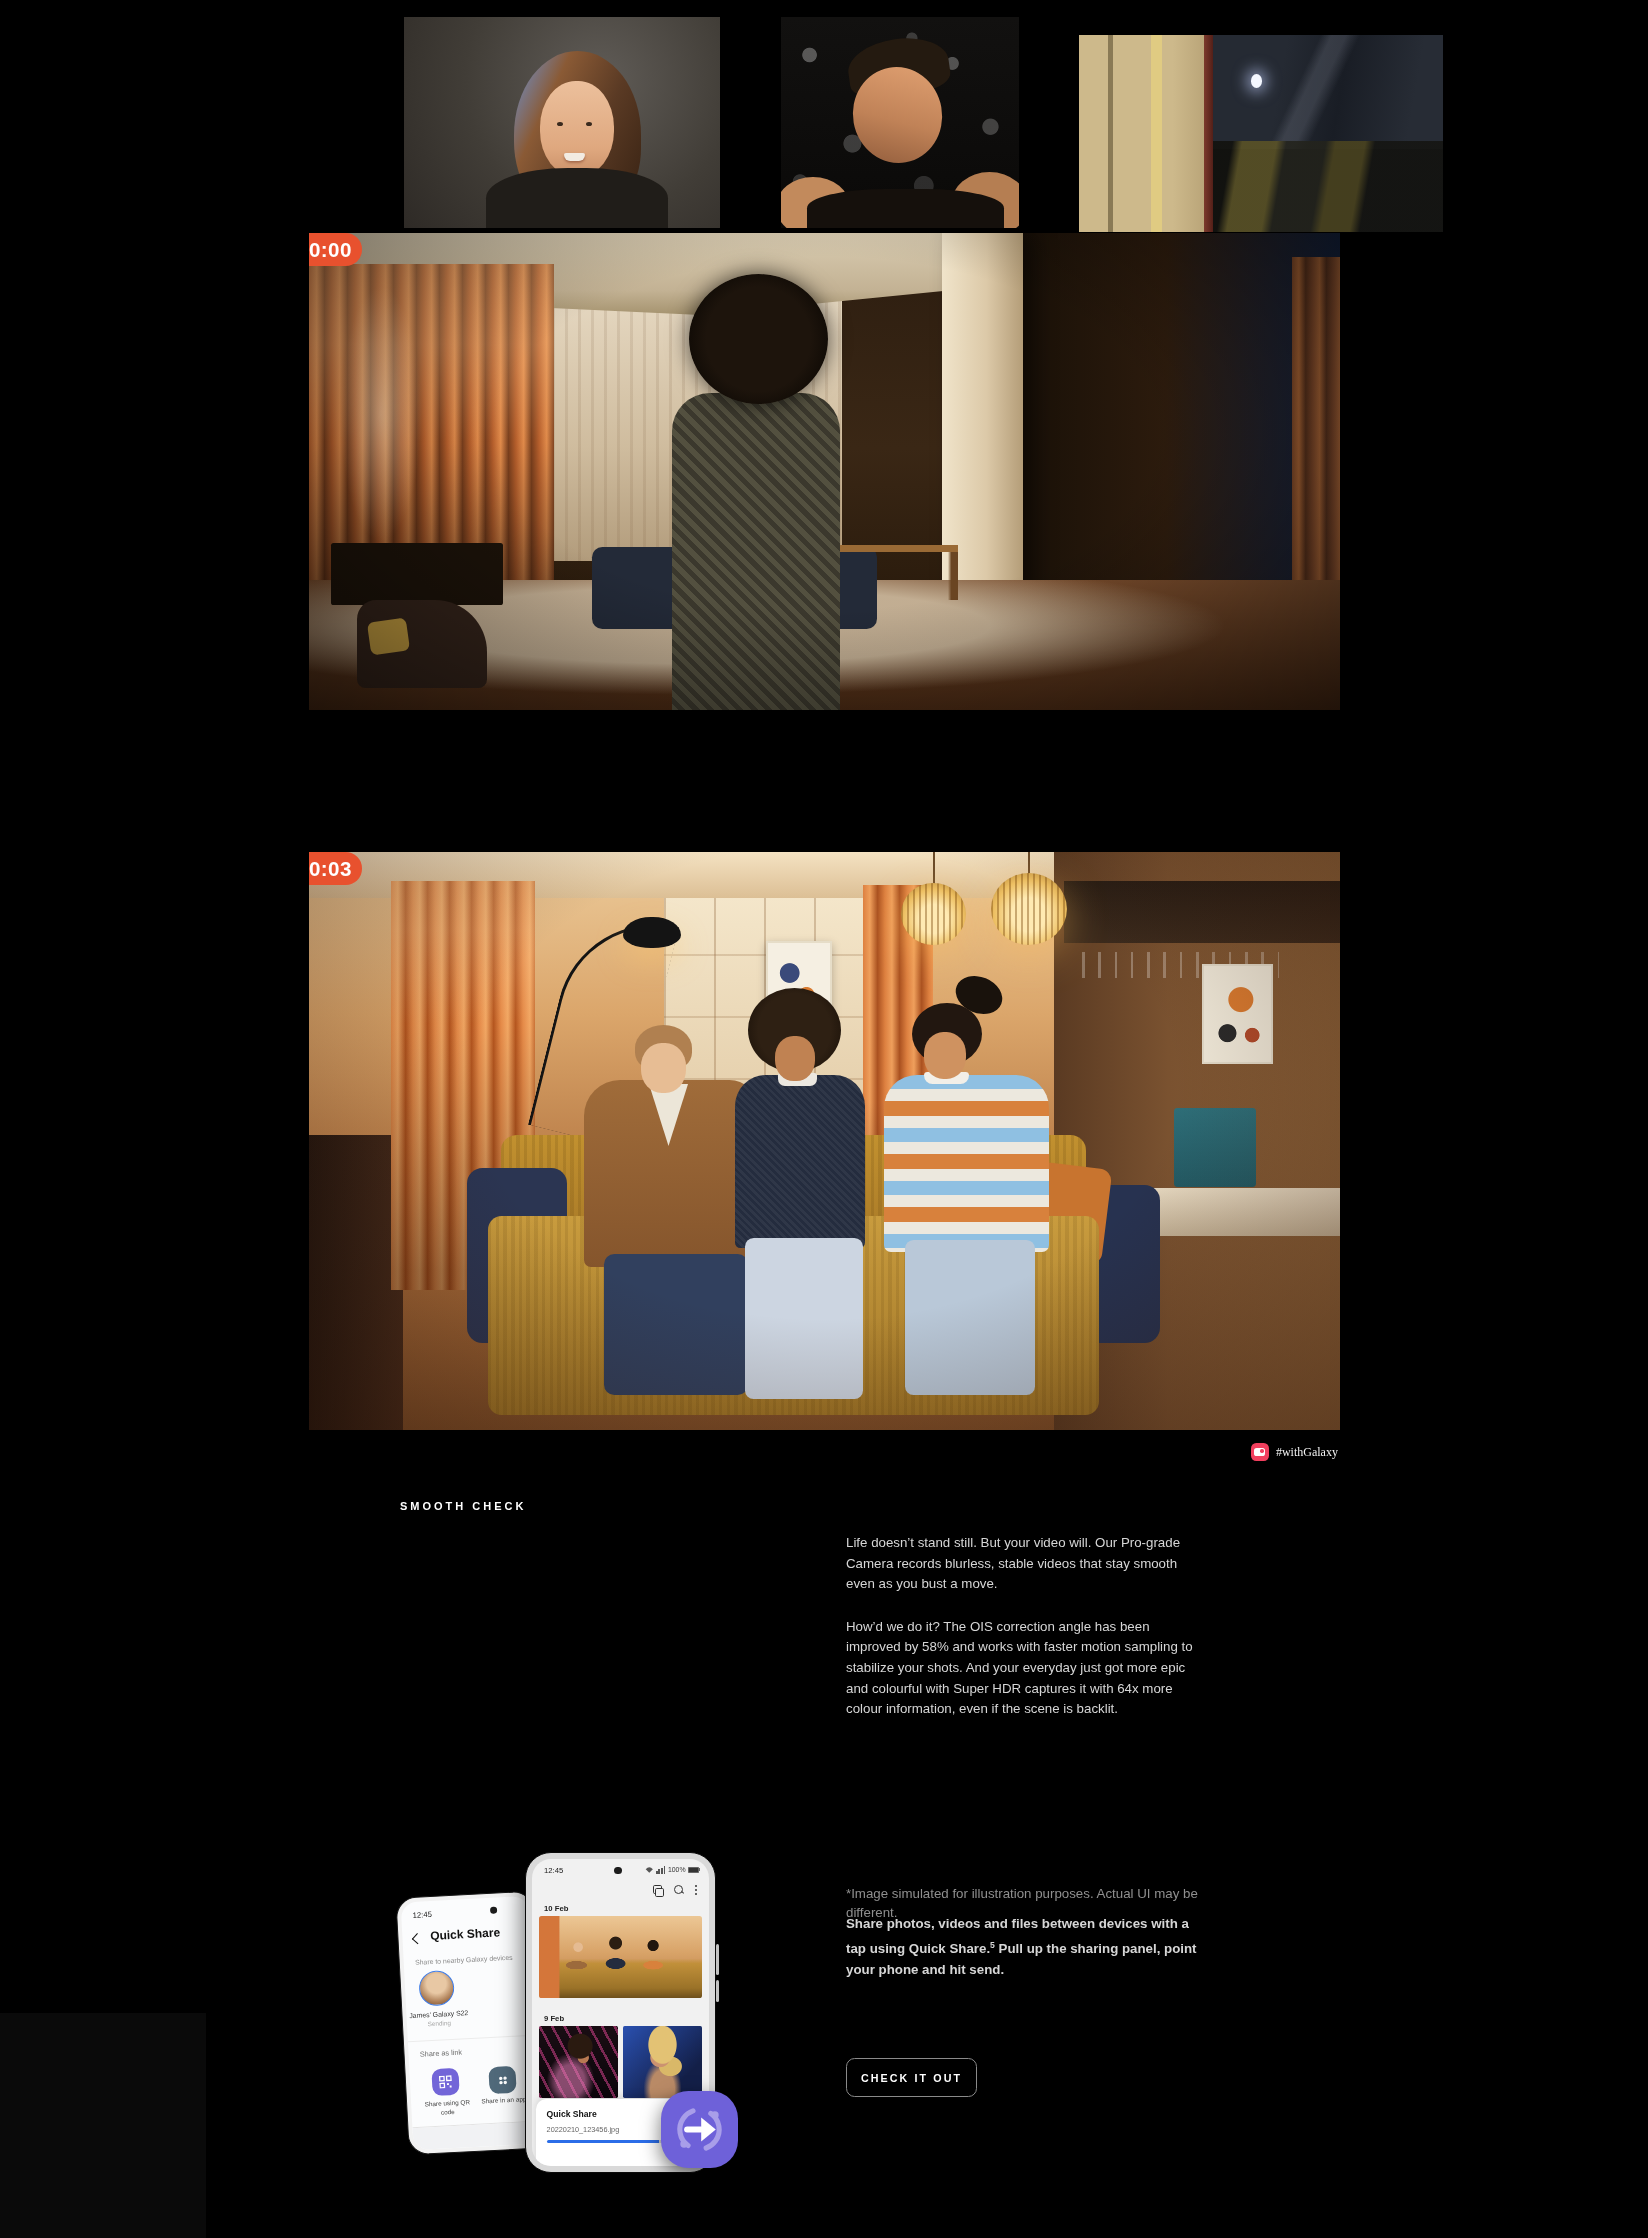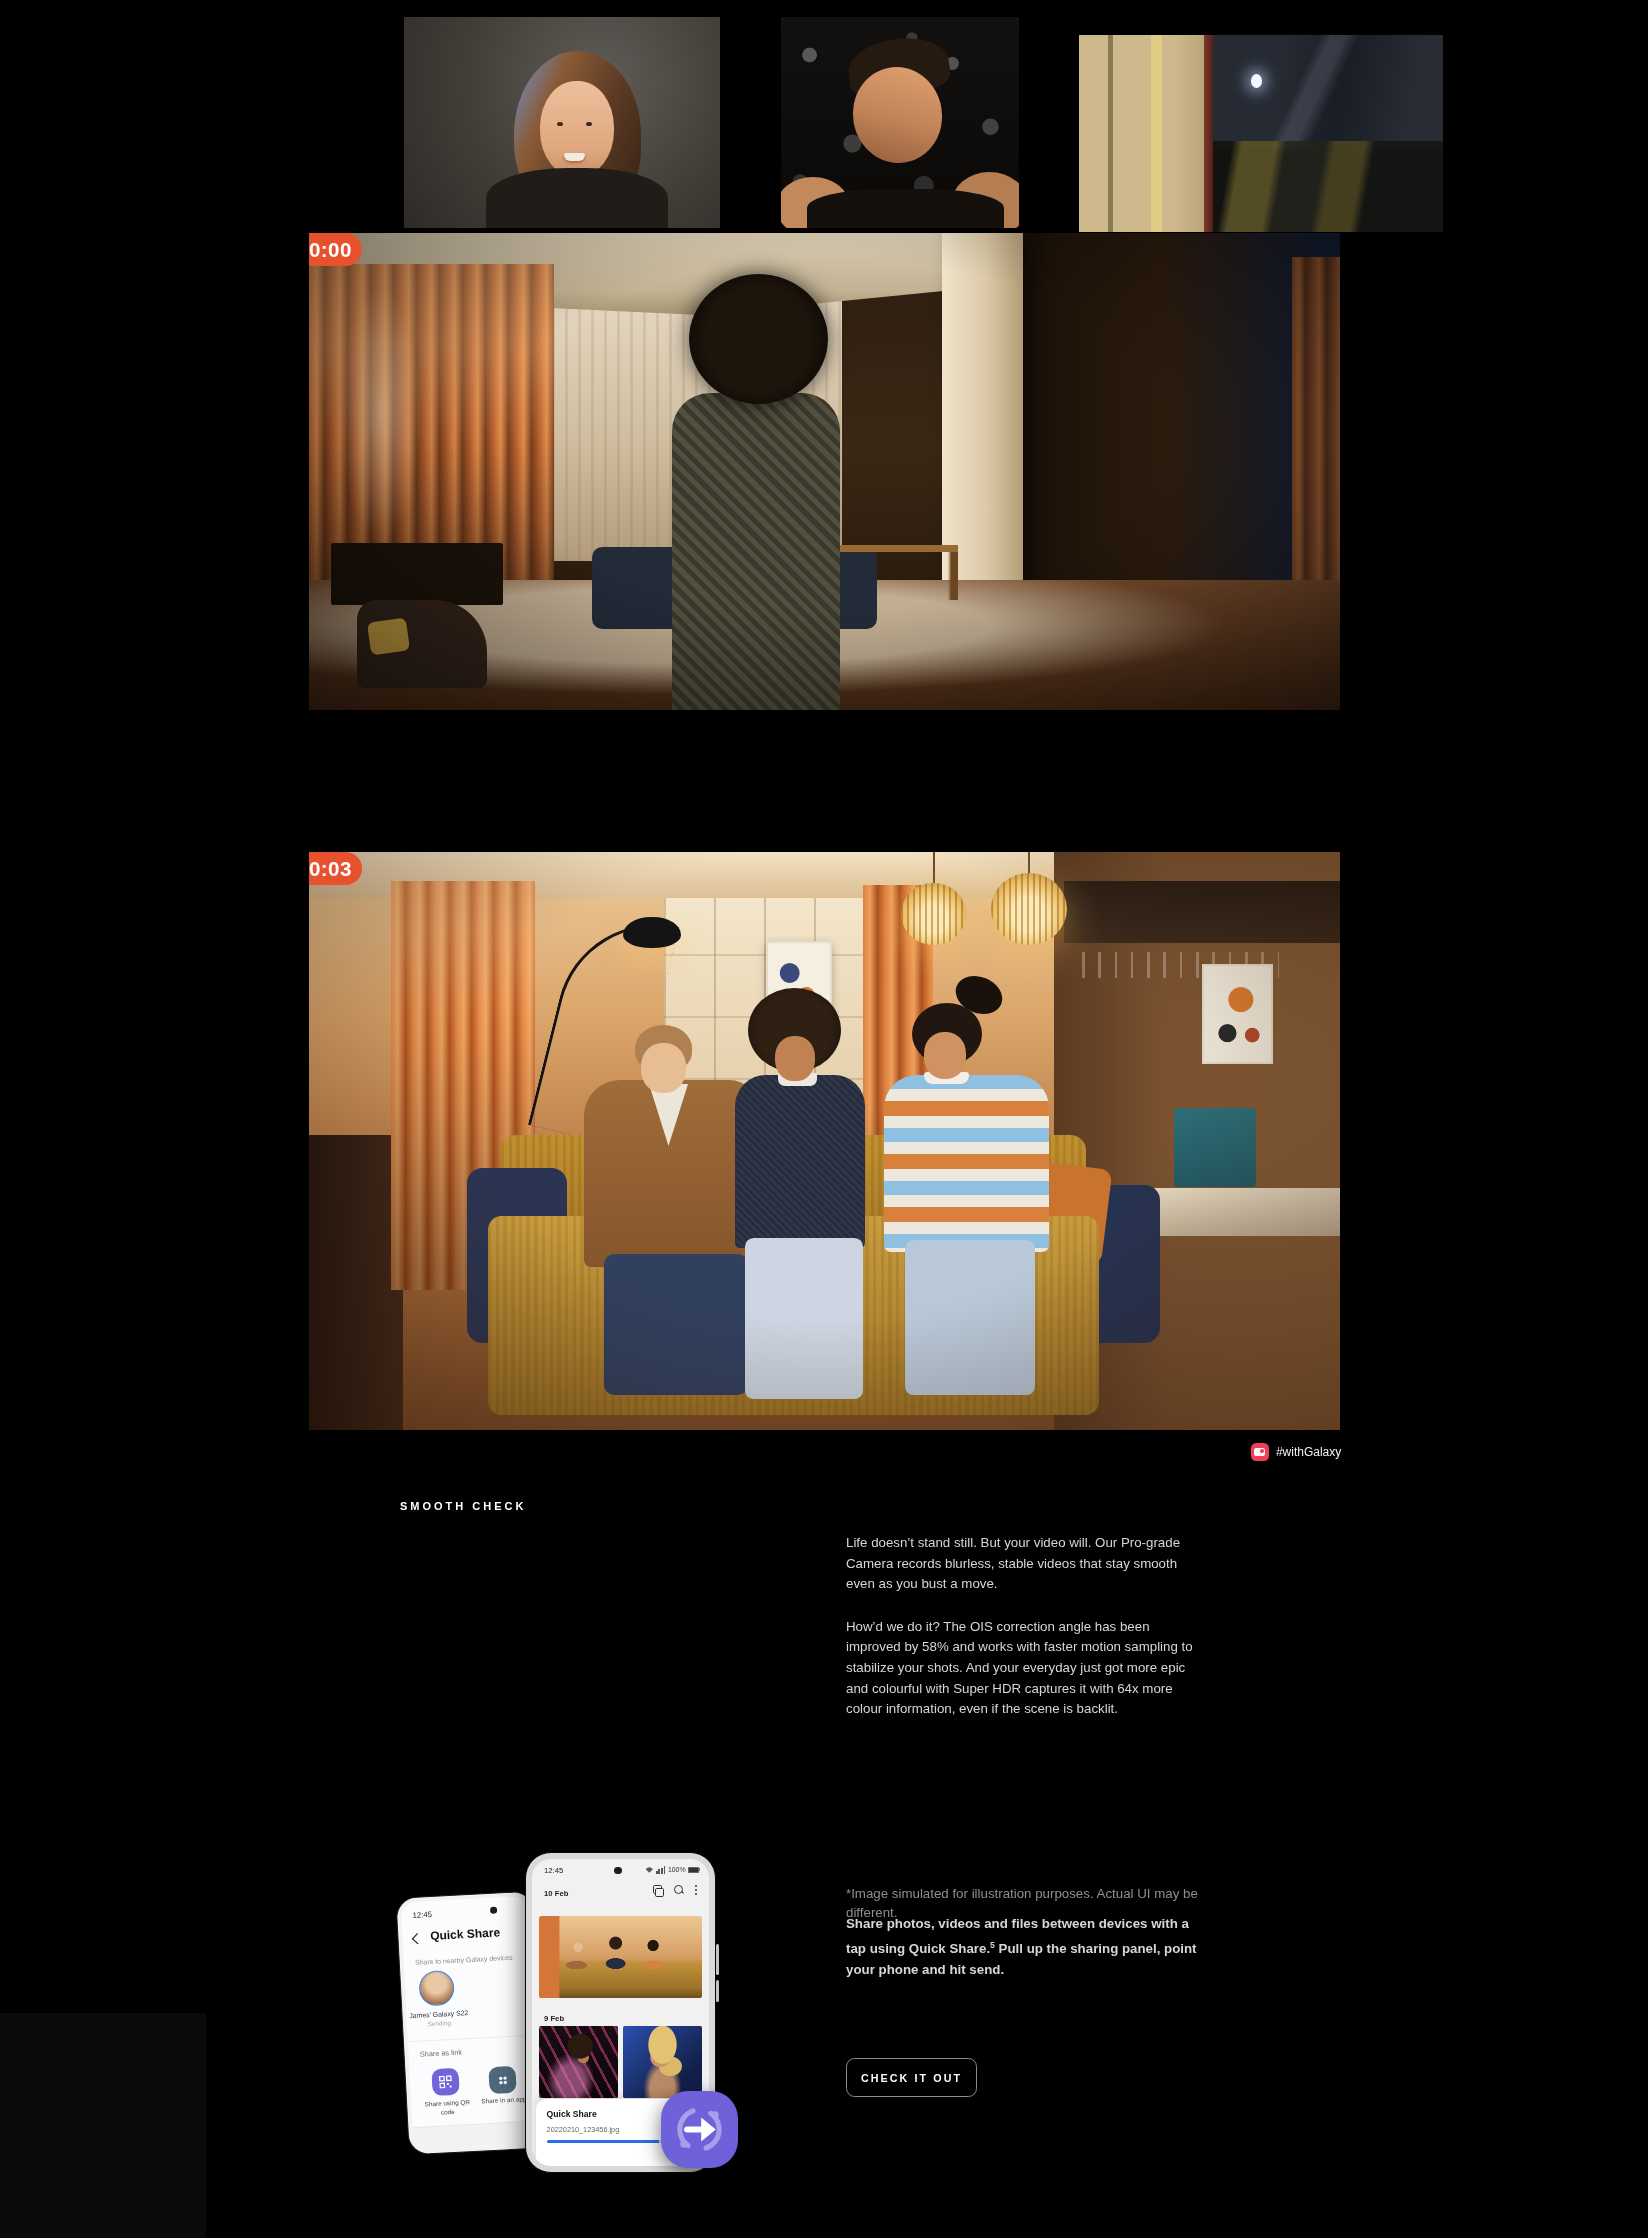--- a/index.html
+++ b/index.html
@@ -147,21 +147,21 @@
   .v2 .p3bun{position:absolute;left:646px;top:125px;width:48px;height:36px;border-radius:50%;background:#19120c;transform:rotate(22deg);}
   .v2 .p3hair{position:absolute;left:603px;top:151px;width:70px;height:62px;border-radius:50%;background:#221710;}
   .v2 .p3face{position:absolute;left:615px;top:180px;width:42px;height:47px;border-radius:46%;background:#cf9260;}
   .v2 .p3card{position:absolute;left:575px;top:223px;width:165px;height:177px;border-radius:33px 33px 6.9px 6.9px;
     background:repeating-linear-gradient(180deg,#8fc0e2 0 13.7px,#ece8de 13.7px 26px,#d8813c 26px 41px,#ece8de 41px 53px);}
   .v2 .p3collar{position:absolute;left:615px;top:220px;width:45px;height:12px;background:#f2efe8;border-radius:3.4px 3.4px 8.6px 8.6px;}
   .v2 .p3jeans{position:absolute;left:596px;top:388px;width:130px;height:155px;border-radius:8.6px;background:#b9c8d8;}
   .v2 .vig{position:absolute;inset:0;background:radial-gradient(ellipse at 50% 40%, transparent 48%, rgba(40,16,4,.42) 100%);}
 
   
-  .wg{left:1251px;top:1442px;height:20.6px;display:flex;align-items:center;gap:6.9px;cursor:pointer;}
+  .wg{left:1251px;top:1442px;height:20.6px;display:flex;align-items:center;gap:6.9px;cursor:pointer;font-family:Liberation Serif, serif;}
   .wg .cam{width:18px;height:18px;border-radius:5.2px;background:#f23f5e;position:relative;}
   .wg .cam .lensbox{position:absolute;left:3.4px;top:4.3px;width:11px;height:8.6px;border-radius:2.6px;background:#fff;}
   .wg .cam .lens{position:absolute;left:6px;top:1.7px;width:3.4px;height:3.4px;border-radius:50%;background:#f23f5e;}
   .wg .label{color:#f2f2f2;font-size:12px;}
 
   
   .eyebrow{left:400px;top:1500px;color:#fff;font-size:11px;font-weight:bold;letter-spacing:3px;}
   .heading{left:397px;top:1525px;color:#fff;font-size:40px;line-height:47px;font-weight:bold;letter-spacing:-0.9px;}
   .bodycol{left:846px;top:1533px;width:354px;color:#d6d6d6;font-size:13.3px;line-height:20.6px;}
   .bodycol p{margin:0 0 22px 0;}
@@ -212,21 +212,21 @@
   .batt:after{content:"";position:absolute;right:-2.6px;top:0.9px;width:1.7px;height:2.6px;background:#666;}
   .pr-actions{position:absolute;right:12px;top:26px;display:flex;align-items:center;gap:12px;}
   .ic-layers{width:9.4px;height:9.4px;position:relative;}
   .ic-layers:before,.ic-layers:after{content:"";position:absolute;width:6.9px;height:6.9px;border:1.2px solid #333;border-radius:1.7px;}
   .ic-layers:before{left:0;top:0;}
   .ic-layers:after{left:2.6px;top:2.6px;background:#f1f1f1;}
   .ic-search{width:6.9px;height:6.9px;border:1.3px solid #333;border-radius:50%;position:relative;}
   .ic-search:after{content:"";position:absolute;left:6px;top:6px;width:3.4px;height:1.3px;background:#333;transform:rotate(45deg);}
   .ic-kebab{display:flex;flex-direction:column;gap:1.7px;}
   .ic-kebab i{width:2.1px;height:2.1px;border-radius:50%;background:#333;display:block;}
-  .pr-date1{position:absolute;left:12px;top:30px;font-size:7.7px;font-weight:bold;color:#222;}
+  .pr-date1{position:absolute;left:12px;top:45px;font-size:7.7px;font-weight:bold;color:#222;}
   .pr-photo-main{position:absolute;left:6.9px;top:57px;width:163px;height:82px;border-radius:2.6px;background:
       radial-gradient(circle at 24% 38%, #e5bb92 0 4.3px, transparent 5.2px),
       radial-gradient(circle at 47% 33%, #2c1e12 0 6px, transparent 6.9px),
       radial-gradient(circle at 70% 36%, #21160e 0 5.2px, transparent 6px),
       radial-gradient(ellipse at 23% 60%, #9c6a3c 0 10.3px, transparent 11px),
       radial-gradient(ellipse at 47% 58%, #242c3e 0 9.4px, transparent 10.3px),
       radial-gradient(ellipse at 70% 60%, #d8813c 0 9.4px, transparent 10.3px),
       linear-gradient(90deg, #d4763a 0 12%, rgba(212,118,58,0) 13%),
       linear-gradient(180deg, rgba(0,0,0,0) 52%, #c1903a 58%, #9a7228 88%, #6e4f1c 100%),
       linear-gradient(180deg,#ecc795 0%,#d8a368 45%,#b0713d 100%);}

